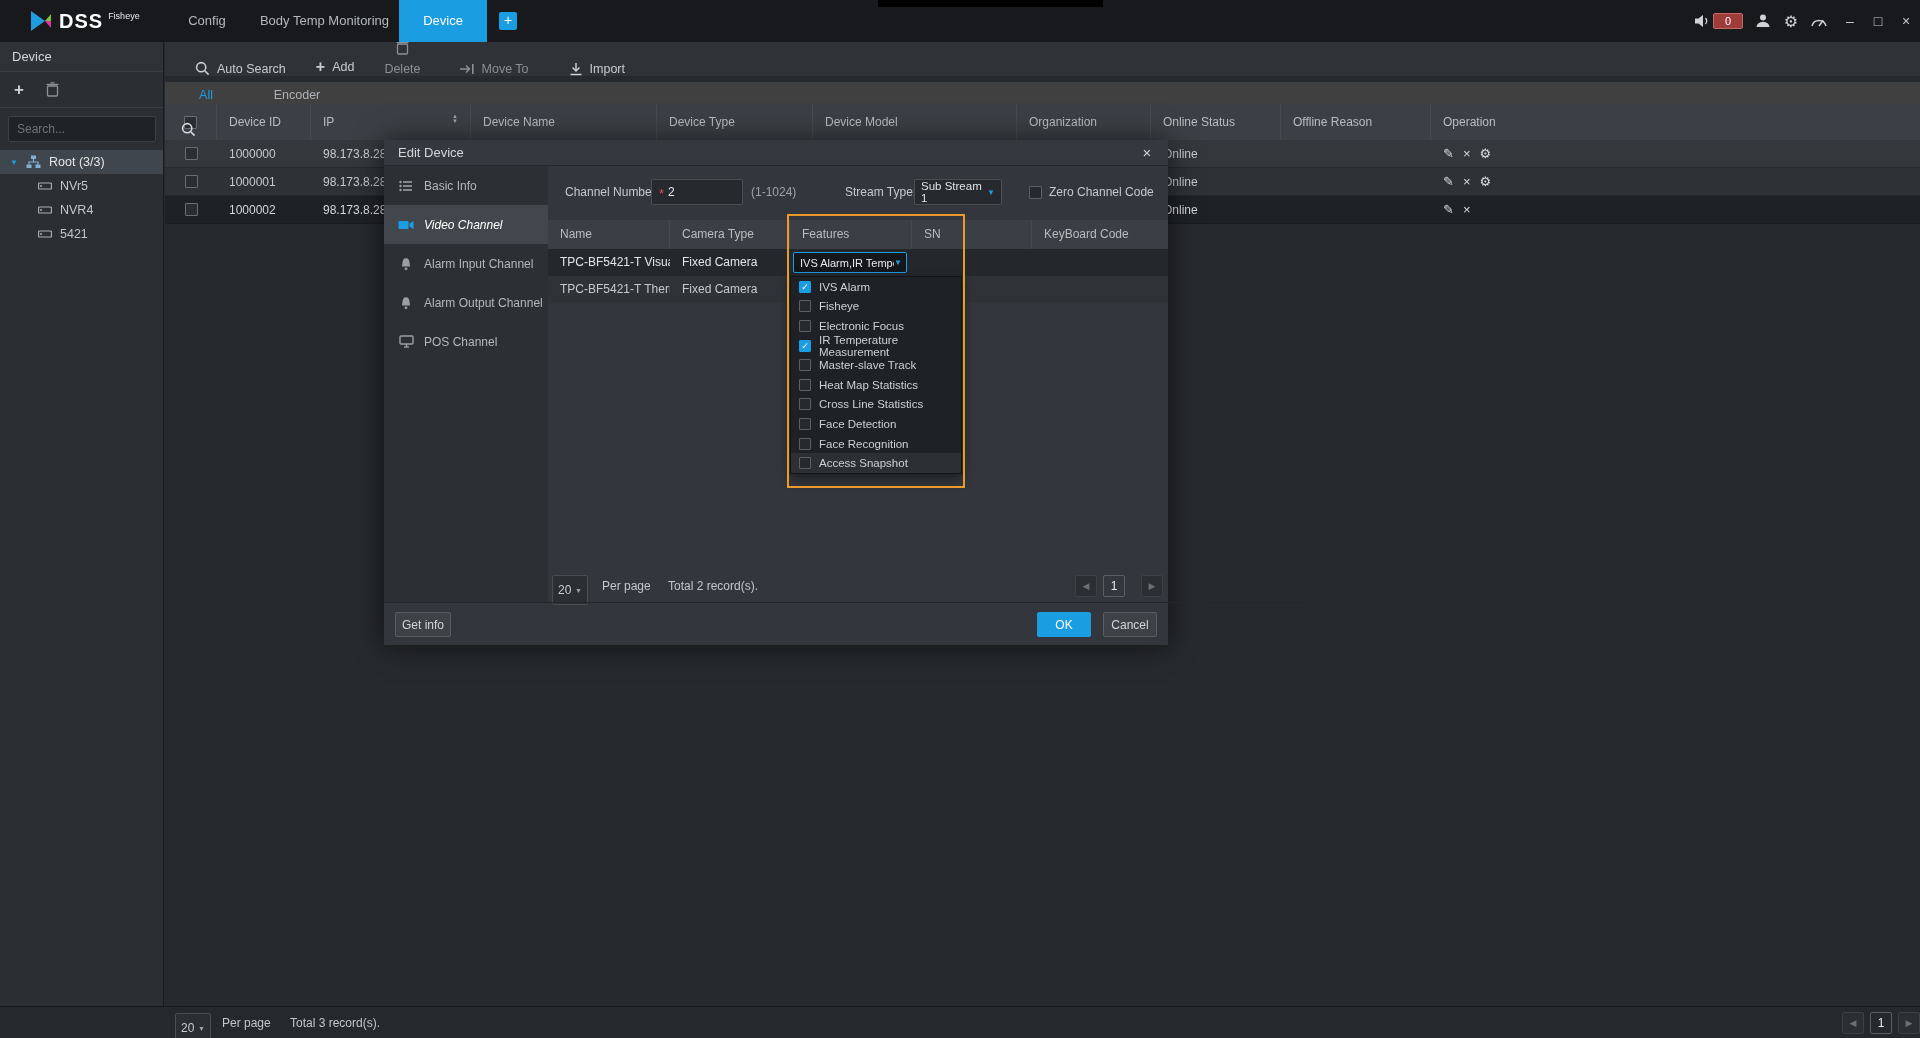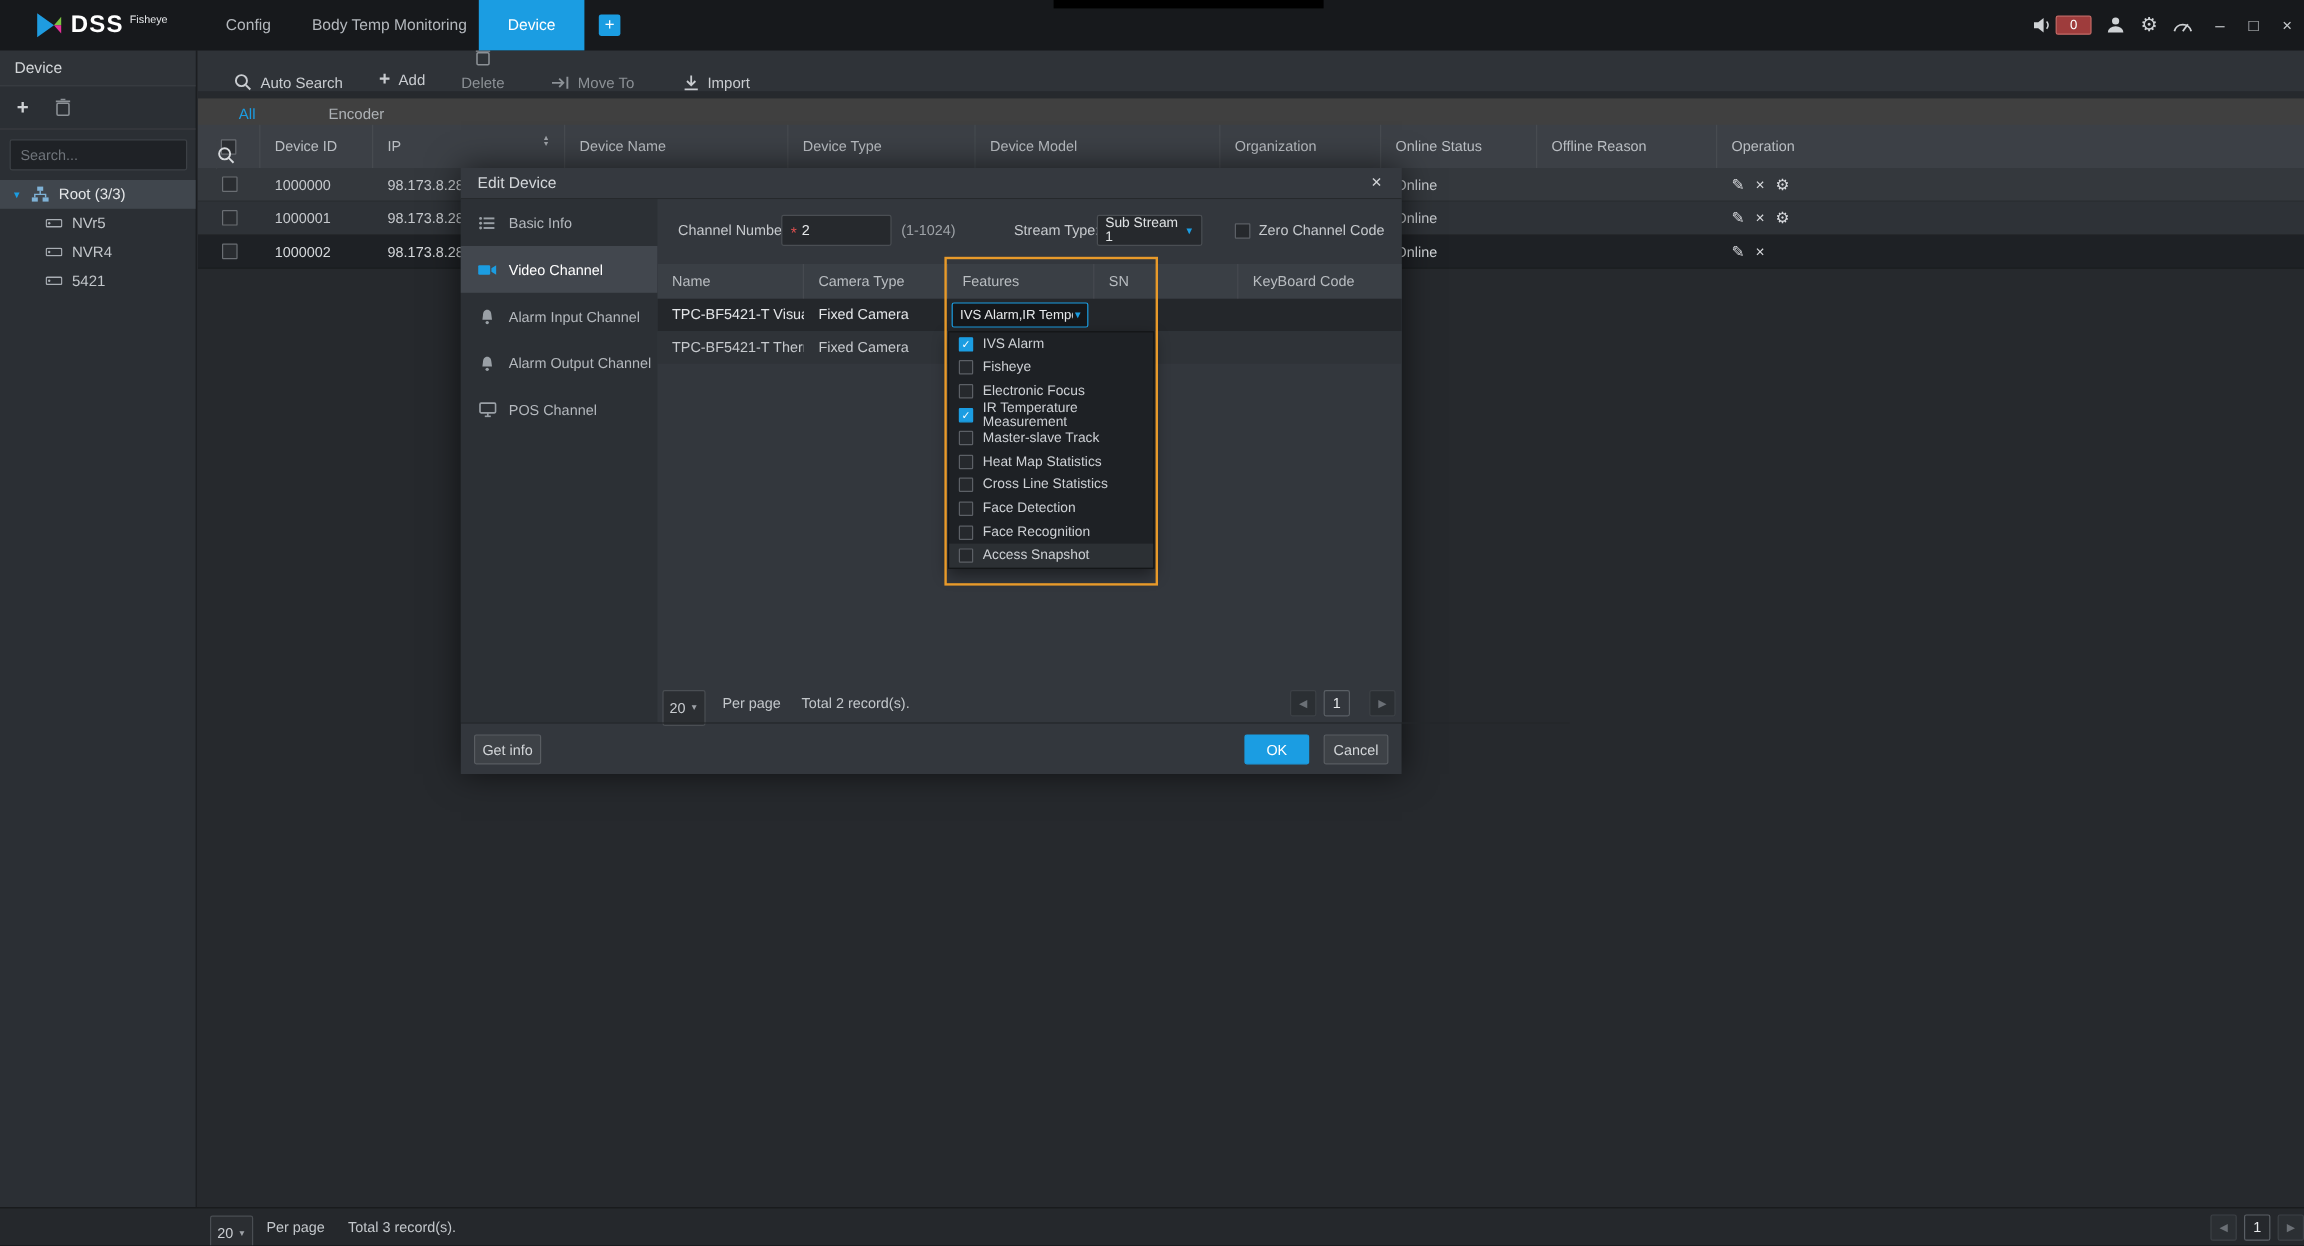--- a/index.html
+++ b/index.html
@@ -81,21 +81,21 @@
   .pagebtn { position:absolute; top:5px; width:22px; height:22px; background:#2b2f33; border:1px solid #3d4146; border-radius:2px; display:flex; align-items:center; justify-content:center; color:#6b7076; font-size:9px; }
   .pagenum { background:transparent; border:1px solid #5a5f65; color:#e8eaec; font-size:12px; }
 
   
   .dialog { position:absolute; left:384px; top:140px; width:784px; height:505px; background:#33373d; box-shadow:0 0 26px rgba(0,0,0,.6); z-index:10; }
   .dlg-title { position:absolute; left:0; top:0; width:100%; height:26px; background:#35393f; border-bottom:1px solid #26292c; }
   .dlg-title-text { position:absolute; left:14px; top:0; line-height:26px; color:#d4d7da; font-size:13px; }
   .dlg-close { position:absolute; right:10px; top:0; width:22px; line-height:26px; text-align:center; color:#cfd2d5; font-size:15px; }
   .dlg-nav { position:absolute; left:0; top:26px; width:164px; height:436px; background:#2c3035; }
   .nav-item { height:39px; display:flex; align-items:center; gap:10px; padding-left:14px; color:#b4b8bd; font-size:12px; }
-  .nav-item.active { background:#42474e; color:#fff; }
+  .nav-item.active { background:#42474e; color:#fff;font-style:italic; }
   .nav-item.active .nav-icon { color:#1b9de2; }
   .nav-icon { color:#9aa0a6; width:16px; display:flex; justify-content:center; }
   .dlg-content { position:absolute; left:164px; top:26px; width:620px; height:436px; background:#33373d; }
 
   .form-row { position:absolute; left:0; top:12px; width:100%; height:28px; }
   .f-label { position:absolute; line-height:28px; color:#c6c9cd; }
   .f-input { position:absolute; left:103px; top:1px; width:92px; height:26px; background:#26292d; border:1px solid #4a4e53; border-radius:2px; display:flex; align-items:center; padding-left:7px; gap:4px; }
   .req-star { color:#e05050; font-size:13px; line-height:10px; margin-top:4px; }
   .f-value { color:#e6e8ea; }
   .f-select { position:absolute; left:366px; top:1px; width:88px; height:26px; background:#26292d; border:1px solid #4a4e53; border-radius:2px; display:flex; align-items:center; justify-content:space-between; padding:0 6px; color:#dfe2e4; font-size:11.5px; }

